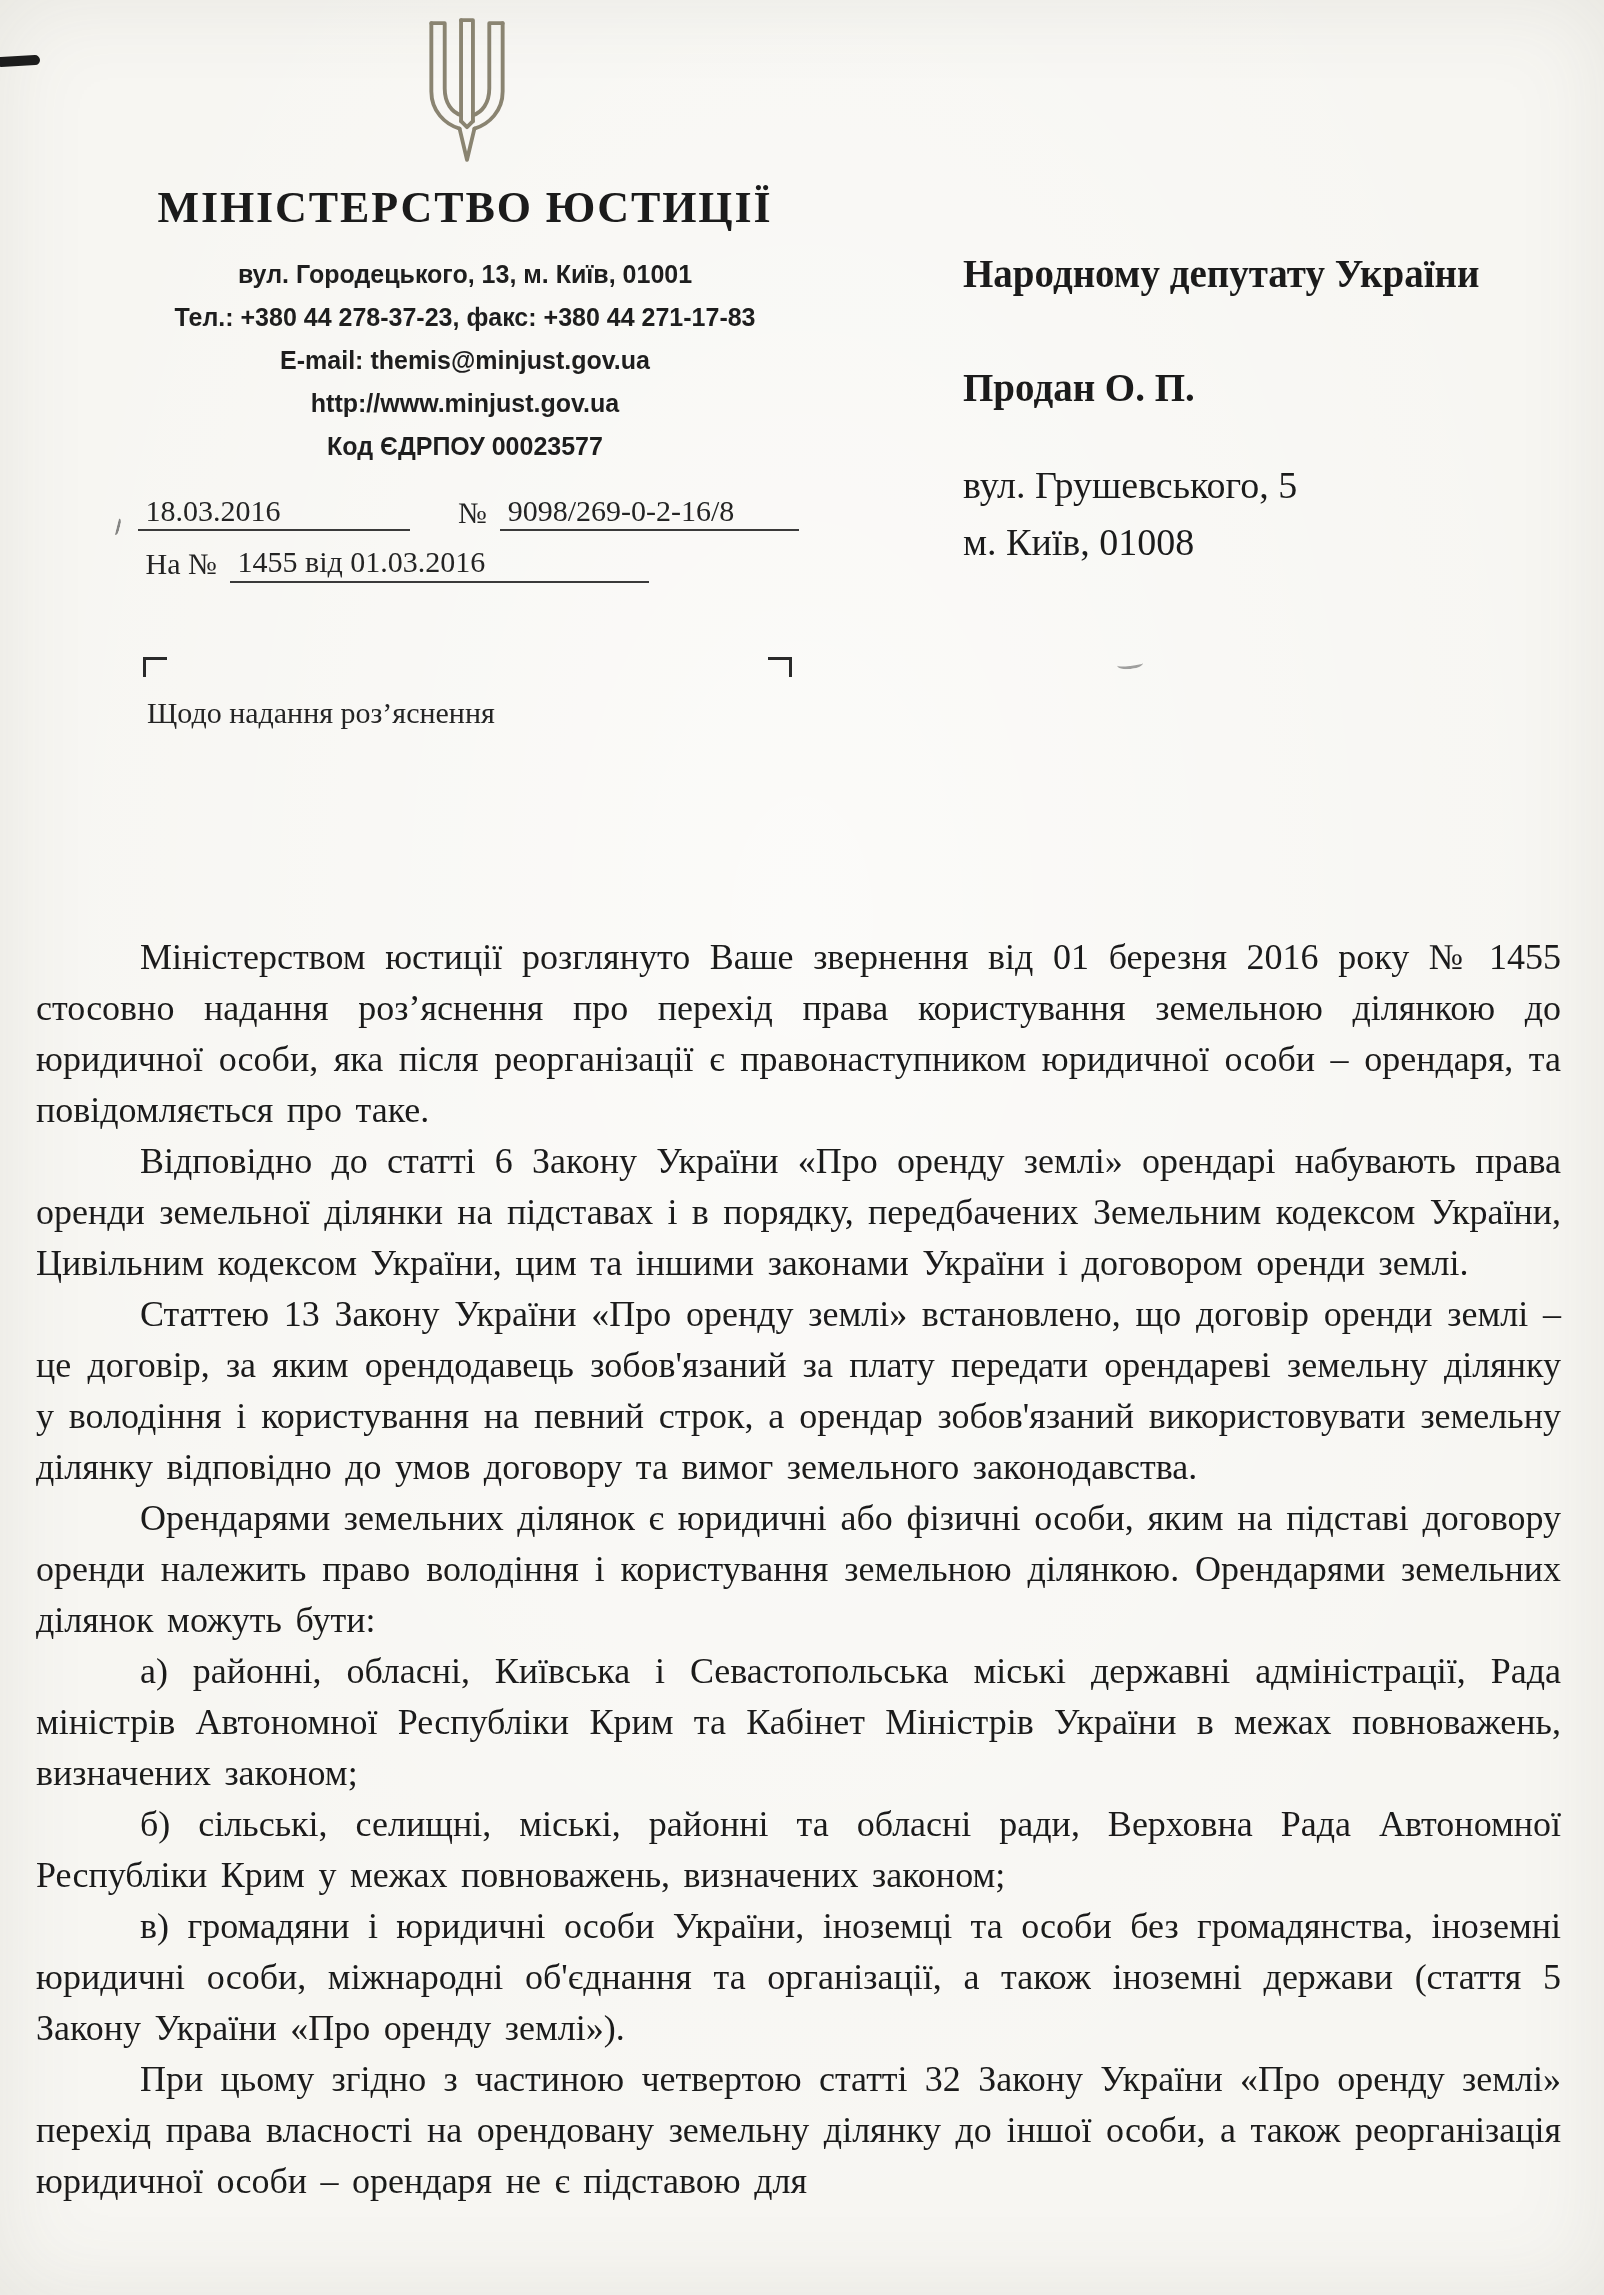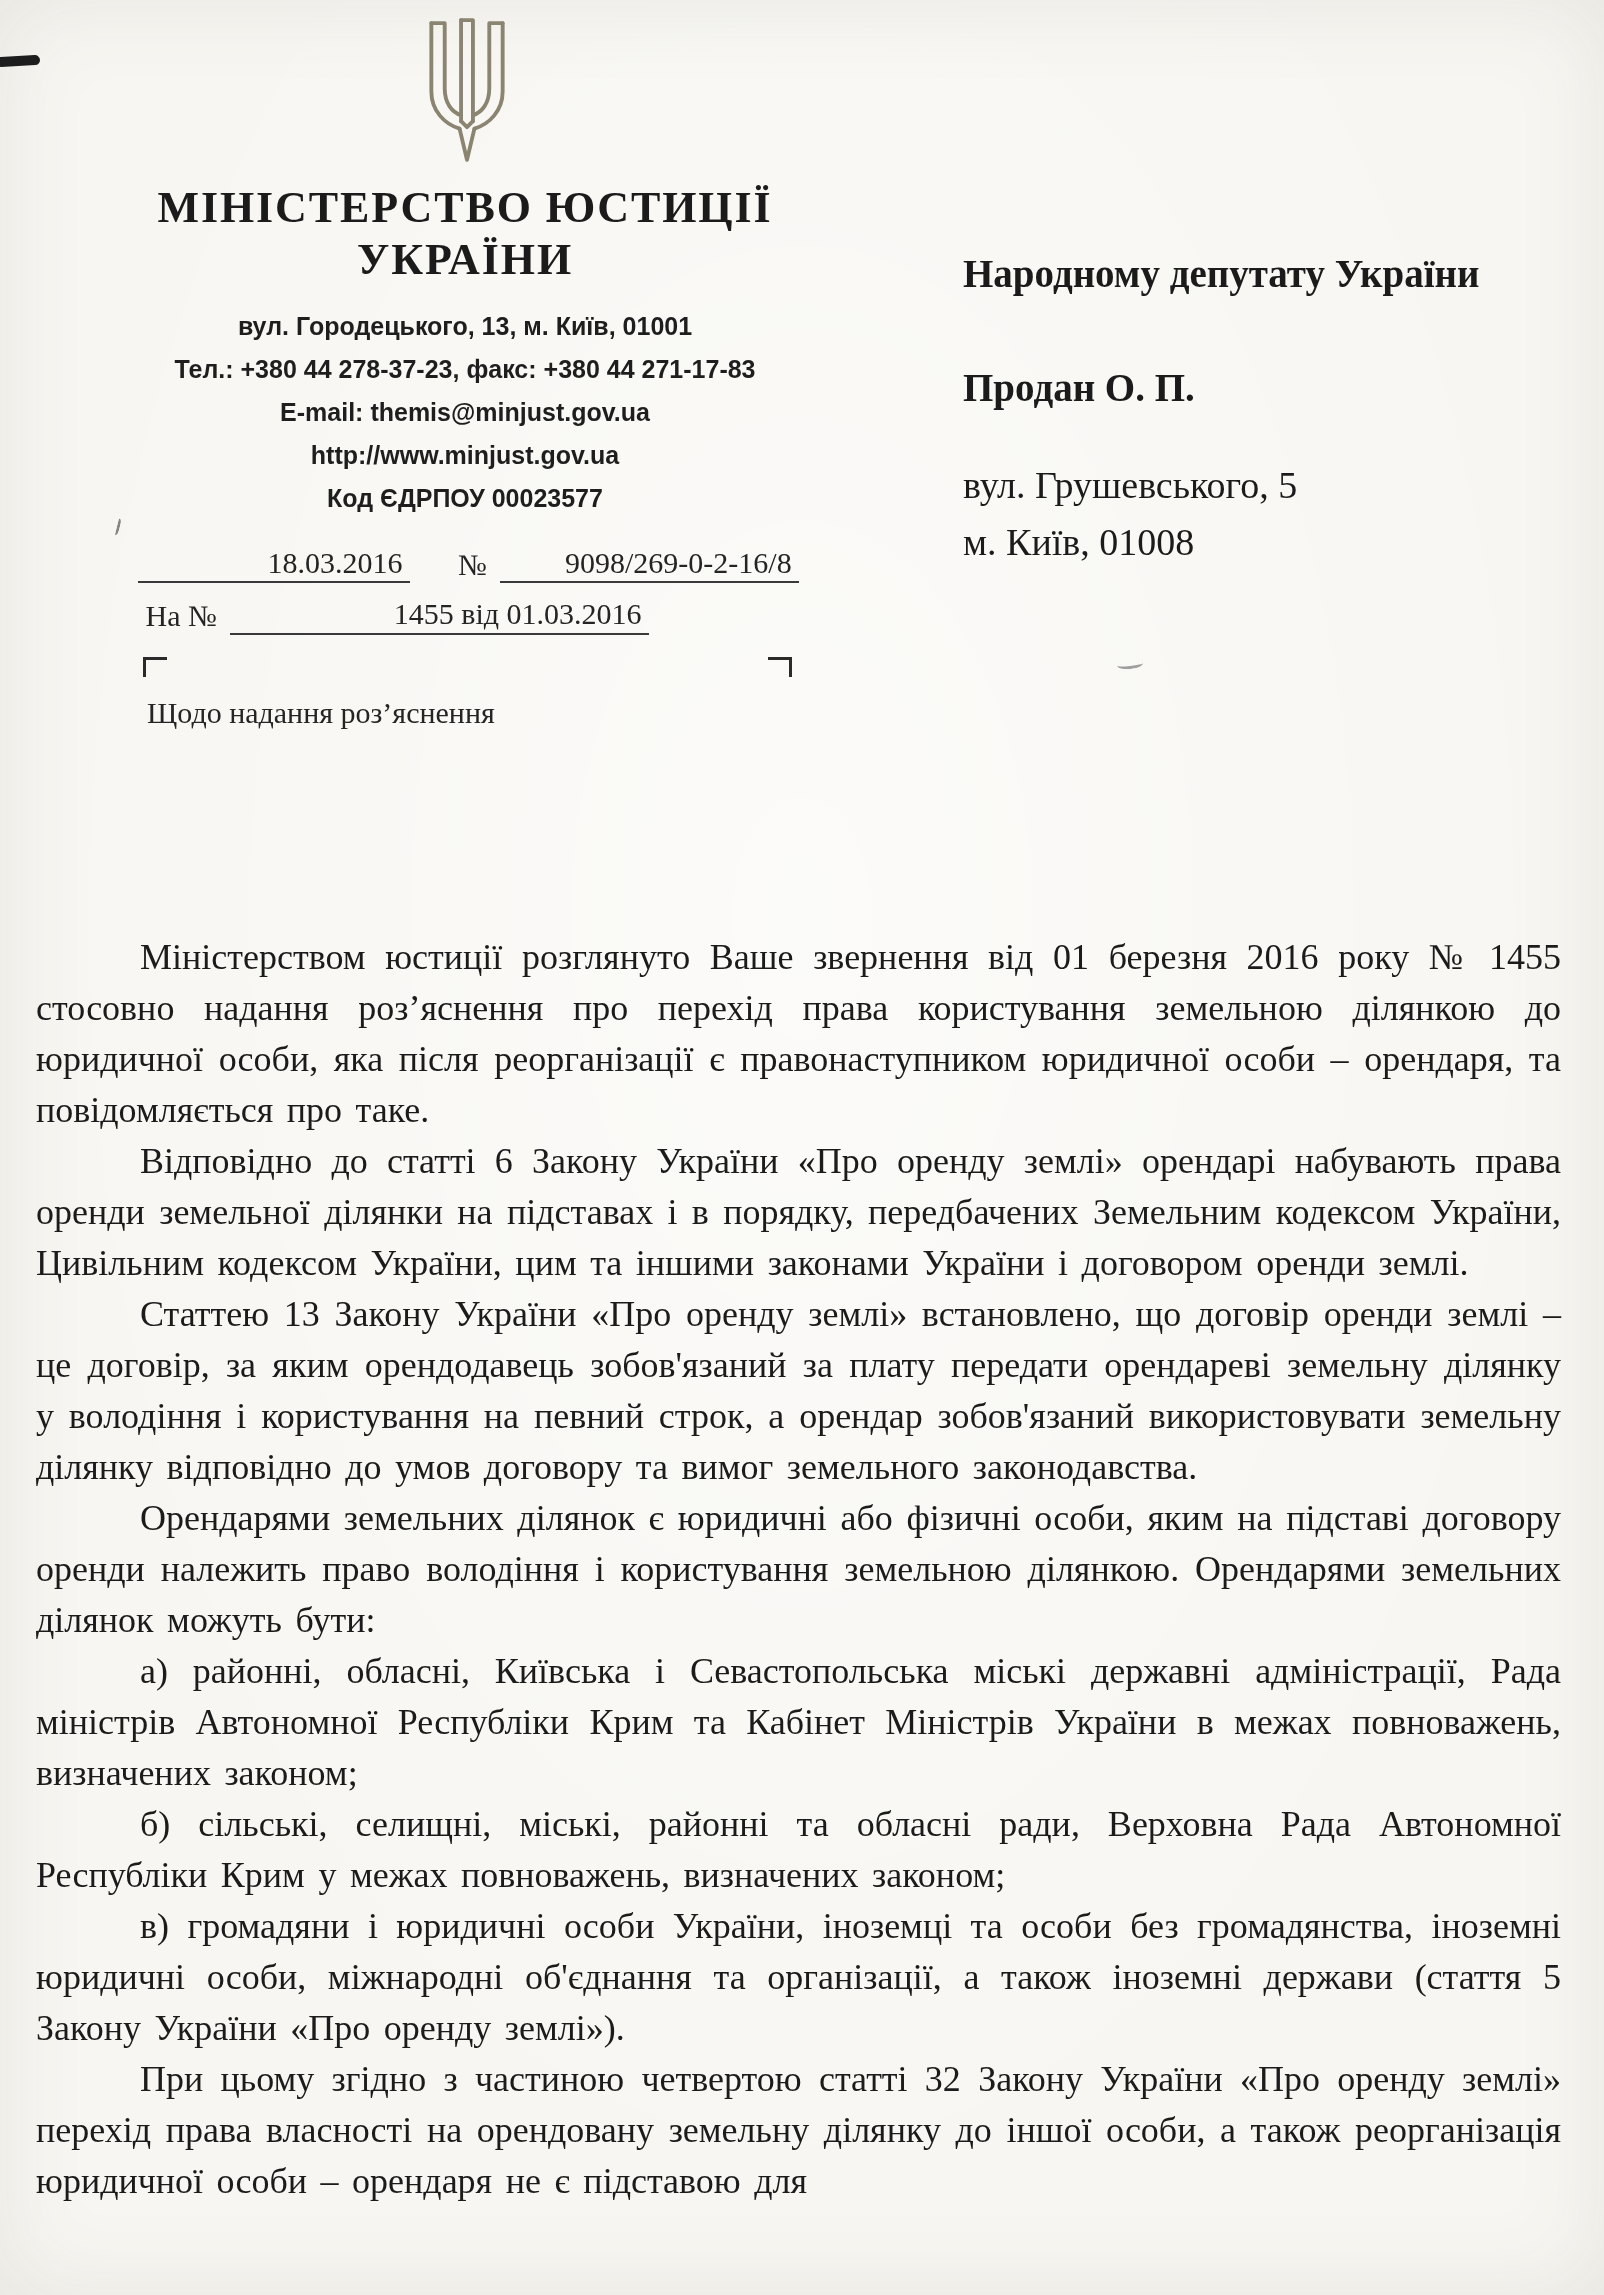--- a/index.html
+++ b/index.html
@@ -52,21 +52,21 @@
     font-weight:bold;font-size:44px;letter-spacing:1.9px;line-height:1.18;
     color:var(--ink);
   }
   .contact{margin-top:19.5px;font-family:"Liberation Sans","DejaVu Sans",sans-serif;font-weight:bold;font-size:25px;line-height:43px;color:#1e1e1e;}
 
   .ref-rows{margin-top:25.5px;font-size:30px;color:#242424;text-align:left;padding-left:27px;}
   .ref-row{display:flex;align-items:flex-end;}
   .ref-row + .ref-row{margin-top:14px;}
   .u-line{
     display:inline-block;border-bottom:2.3px solid var(--rule);
-    text-align:right;padding:0 7.5px 1.5px 7.5px;white-space:nowrap;
+    text-align:left;padding:0 7.5px 1.5px 7.5px;white-space:nowrap;
   }
   .u-date{width:272px;}
   .no-label{margin:0 13.5px 1.5px 48px;}
   .u-number{width:299px;}
   .na-label{margin:0 0 1.5px 7.5px;}
   .u-ref{width:419px;margin-left:13.5px;}
 
   .bracket{position:absolute;top:657px;width:24px;height:19.5px;}
   .bracket-left{left:143px;border-left:3px solid #2a2a2a;border-top:3px solid #2a2a2a;}
   .bracket-right{left:768px;border-right:3px solid #2a2a2a;border-top:3px solid #2a2a2a;}
@@ -116,21 +116,20 @@
         <path d="M31 4 H39 V72"></path>
         <path d="M31 4 V72"></path>
         <path d="M31 72 L35 76 L39 72"></path>
         <path d="M30 77 L35 98 L40 77"></path>
       </g>
     </svg>
   </div>
 
   <div class="sender">
     <div class="ministry">МІНІСТЕРСТВО ЮСТИЦІЇ</div>
-    <div class="ministry">УКРАЇНИ</div>
     <div class="contact">
       <div>вул. Городецького, 13, м. Київ, 01001</div>
       <div>Тел.: +380 44 278-37-23, факс: +380 44 271-17-83</div>
       <div>E-mail: themis@minjust.gov.ua</div>
       <div>http://www.minjust.gov.ua</div>
       <div>Код ЄДРПОУ 00023577</div>
     </div>
     <div class="ref-rows">
       <div class="ref-row">
         <span class="u-line u-date">18.03.2016</span>

